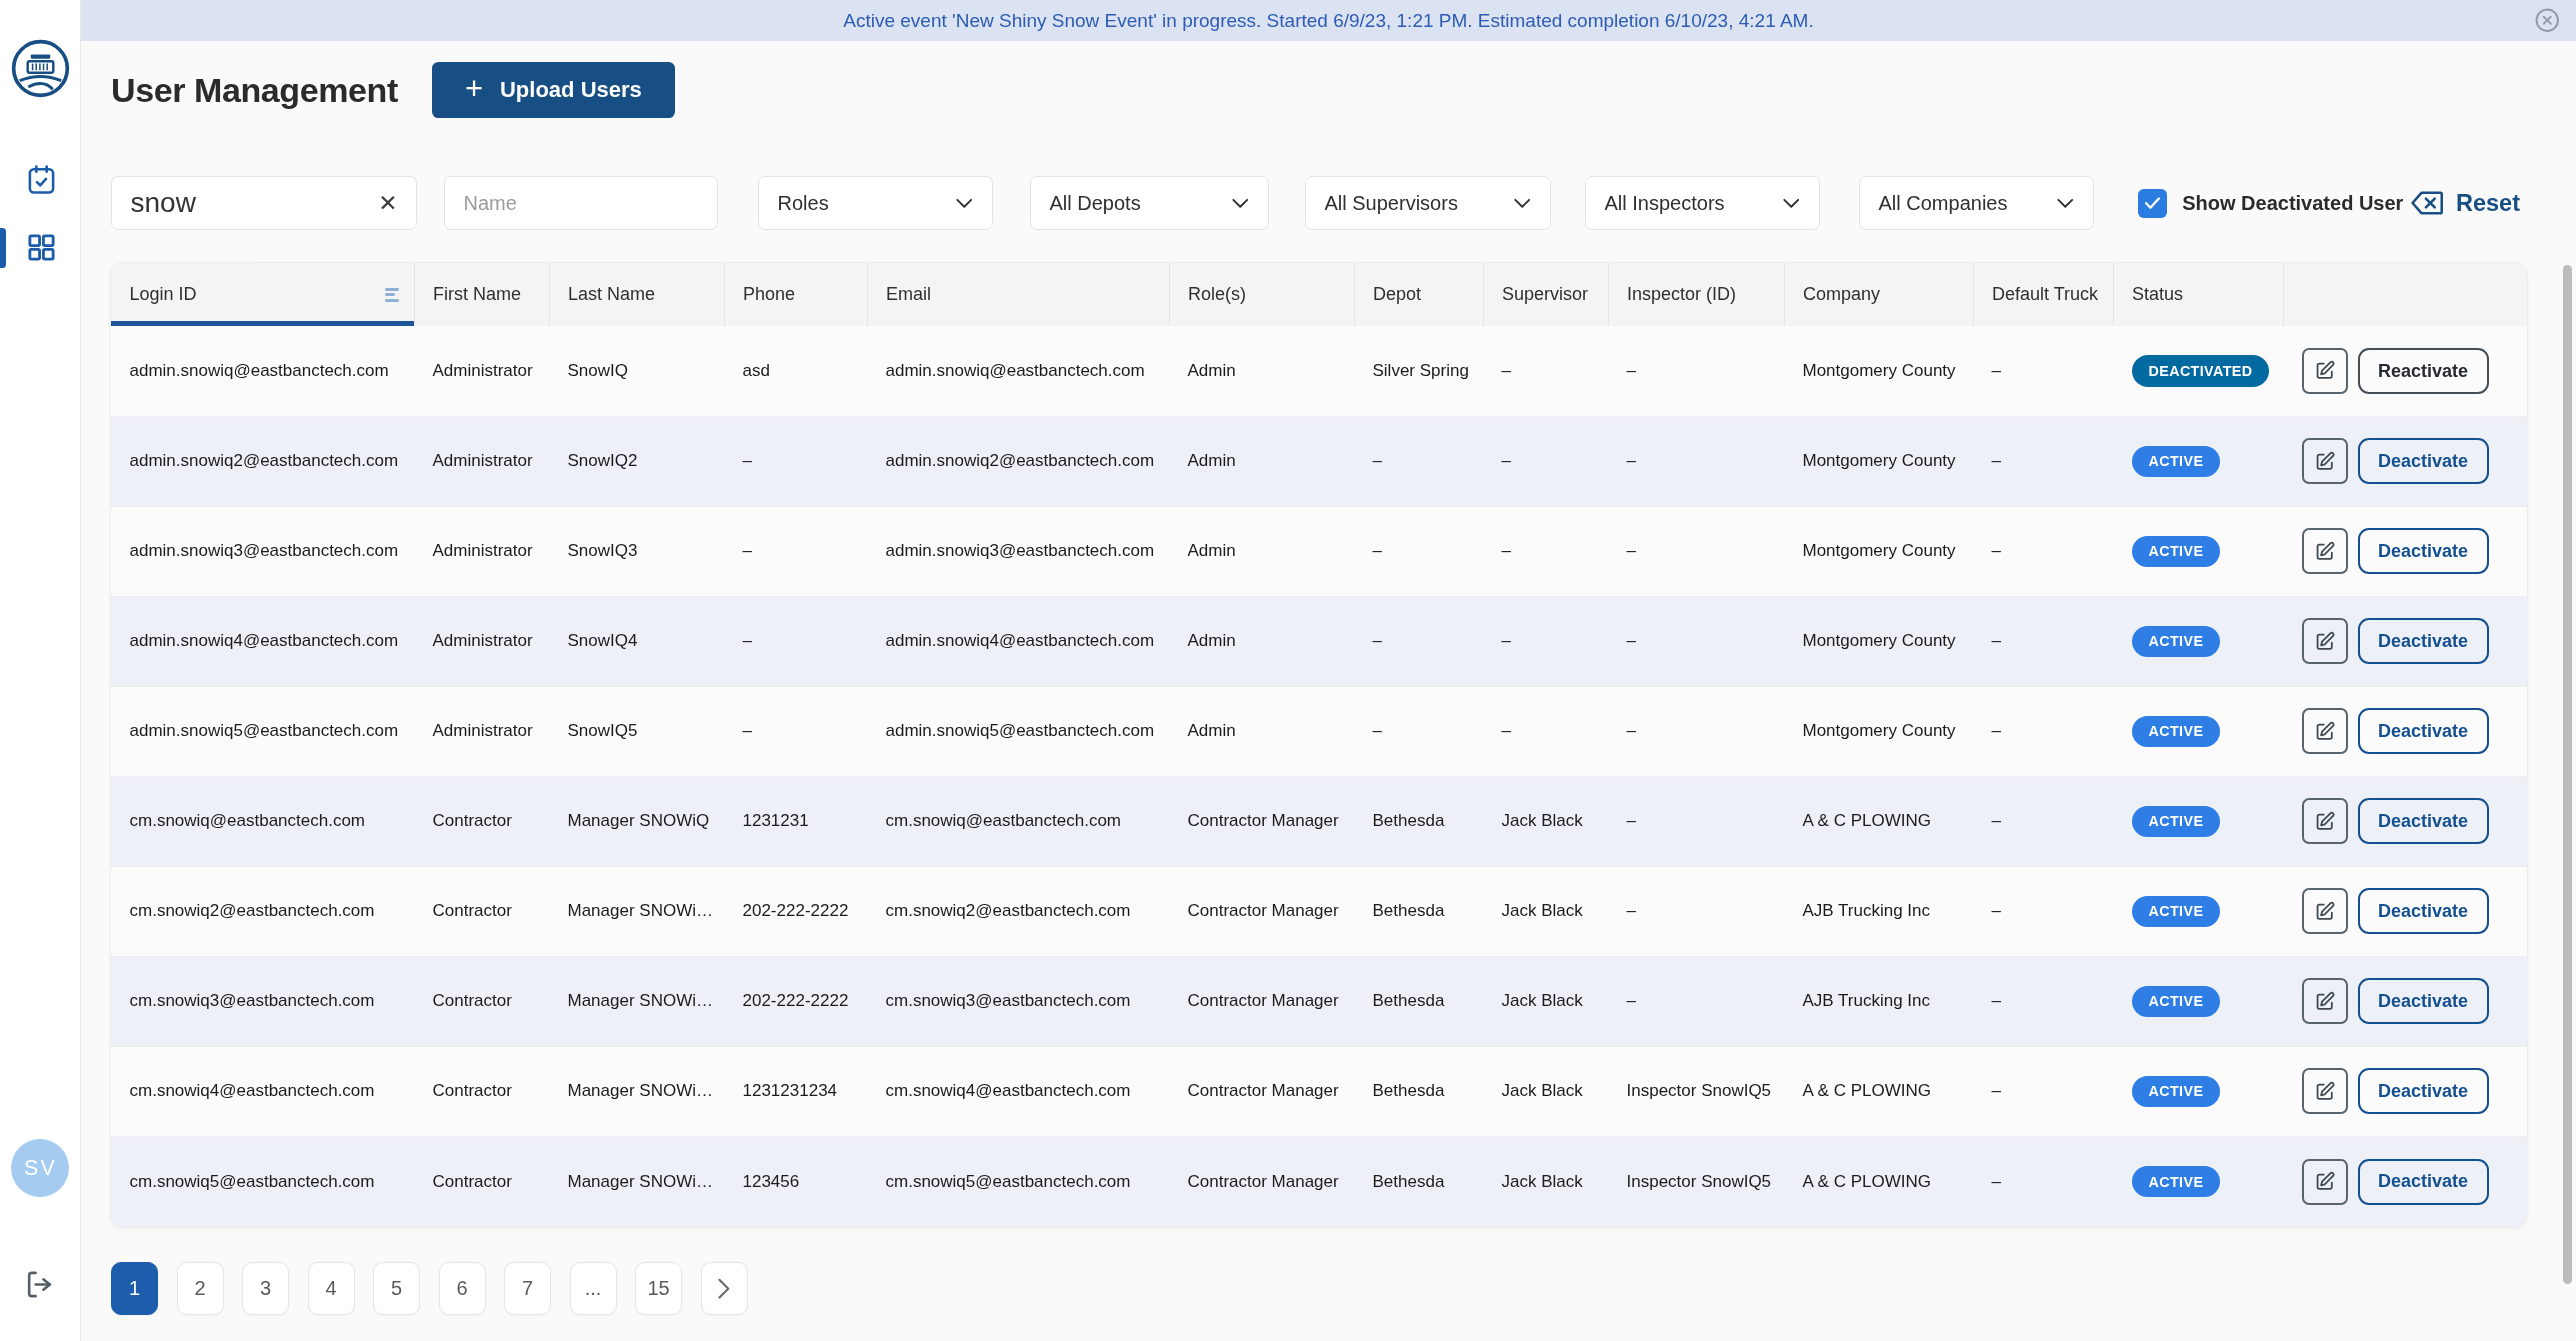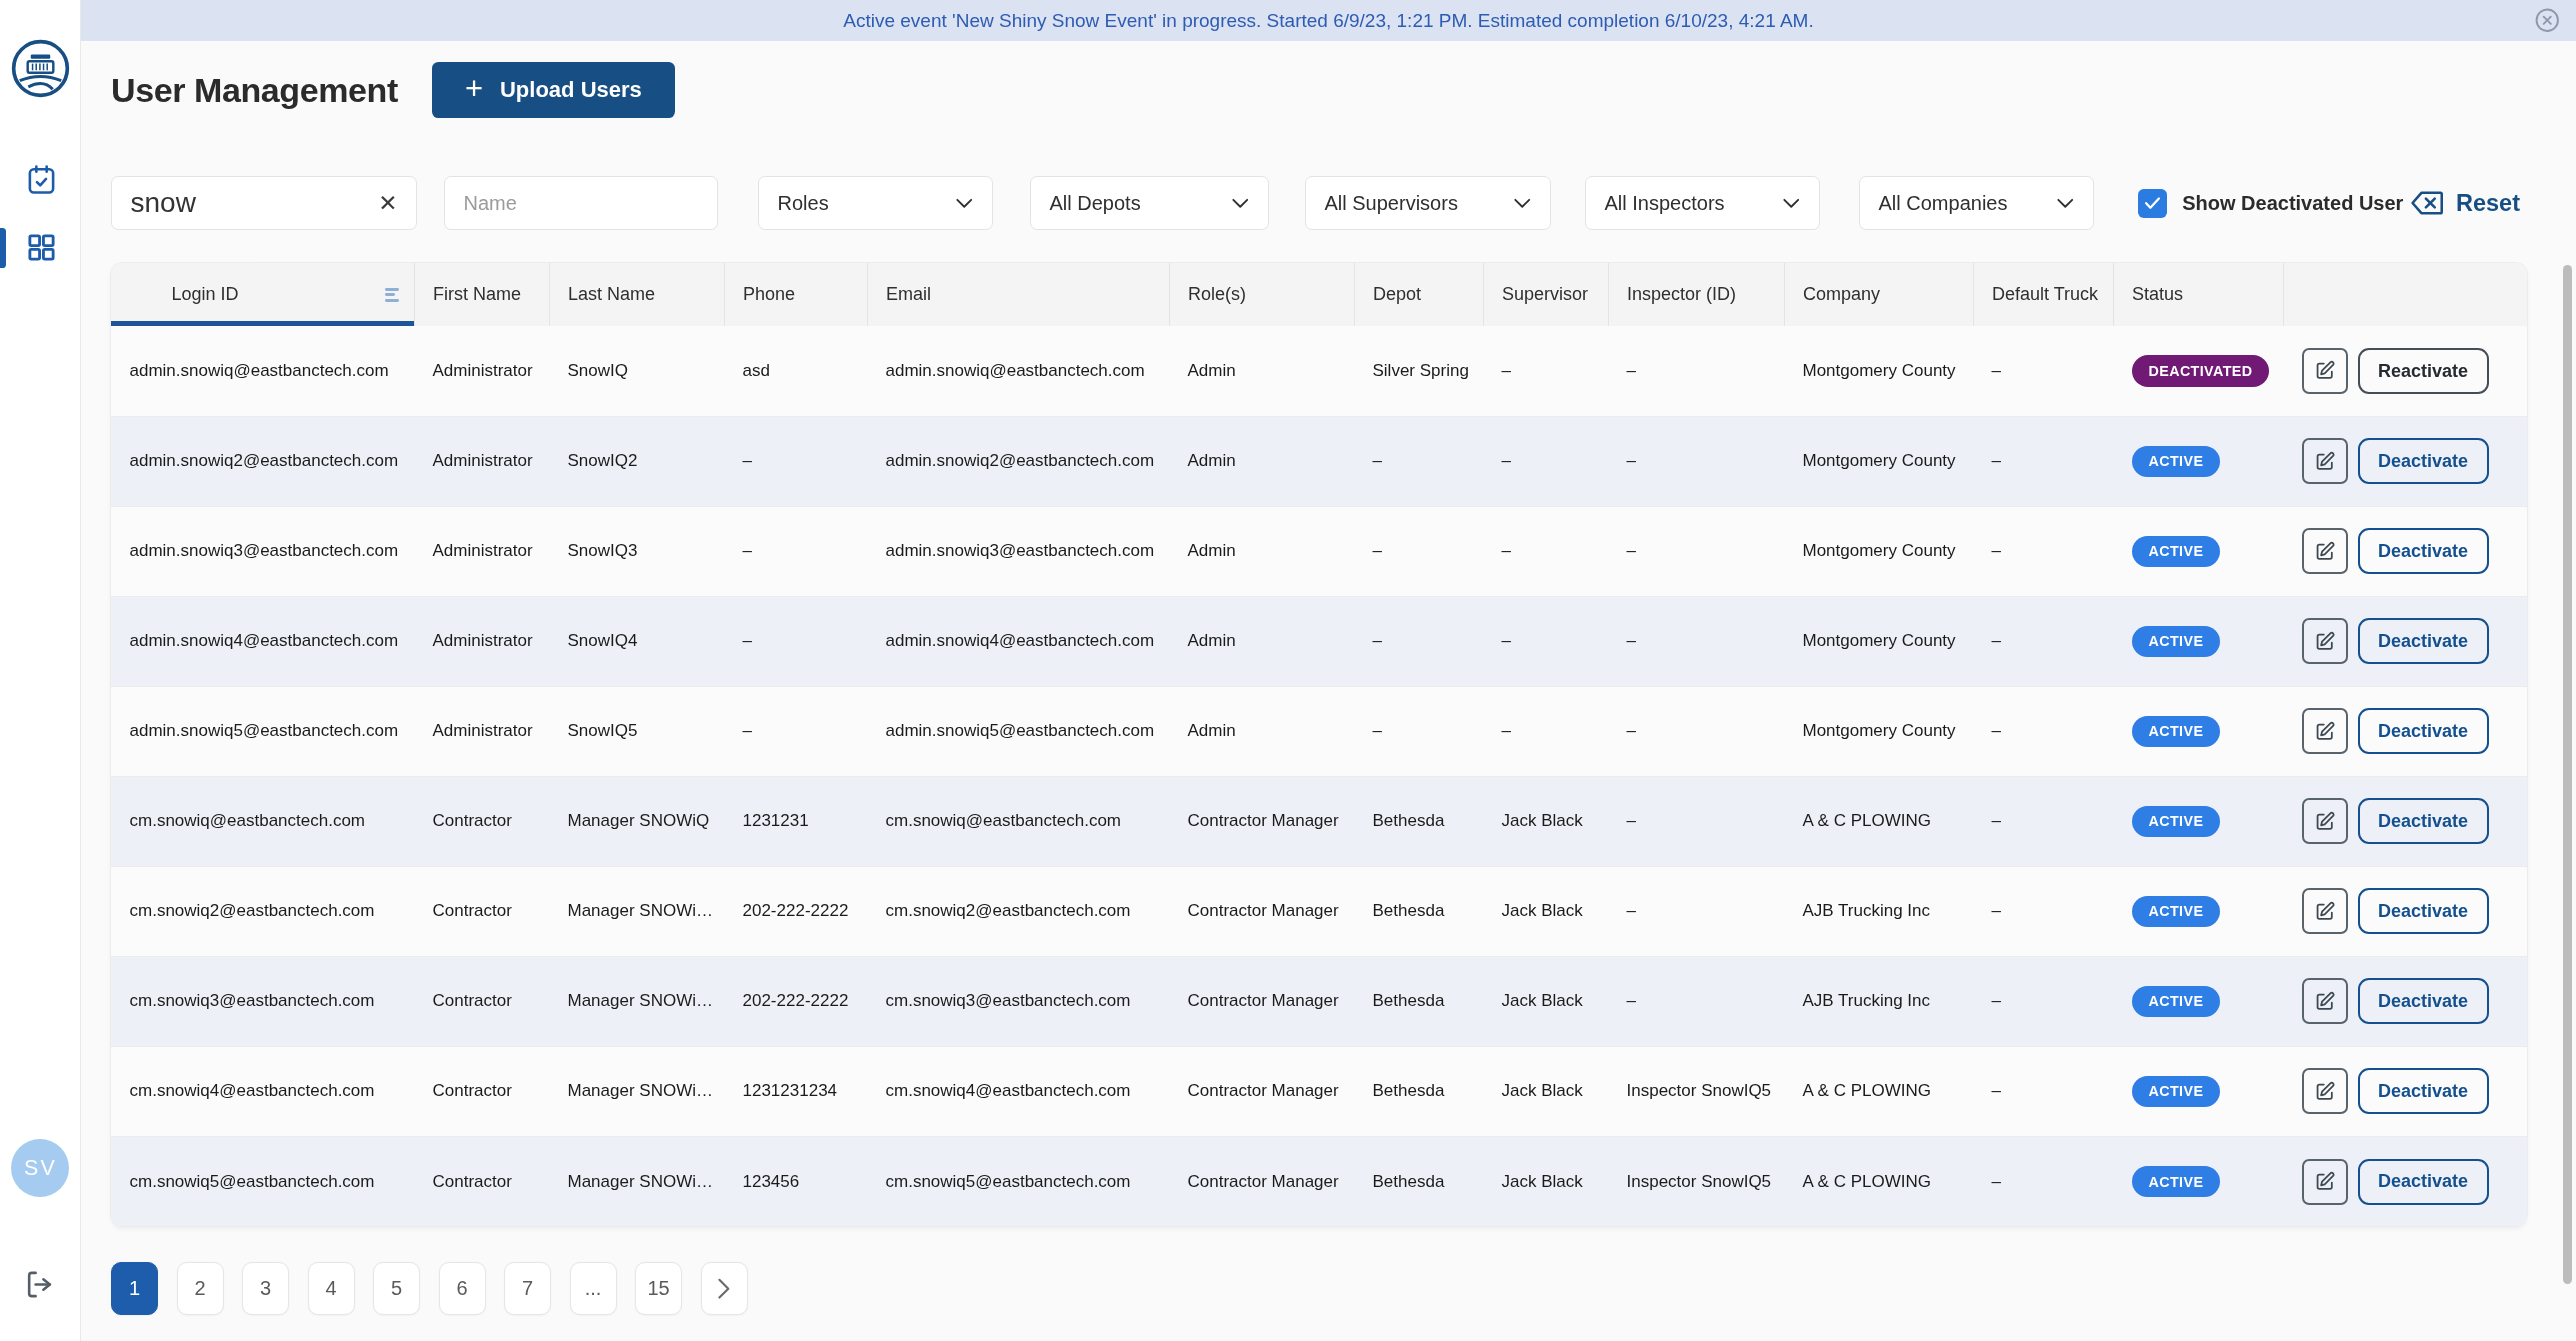--- a/index.html
+++ b/index.html
@@ -59,35 +59,35 @@
   .reset-btn { margin-left:auto; margin-right:26px; display:flex; align-items:center; gap:13px; background:none; border:none; cursor:pointer; font-family:inherit; }
   .reset-btn svg { width:33px; height:26px; color:#174e83; }
   .reset-label { font-size:23.5px; font-weight:bold; color:#174e83; }
 
   
   .table-card { margin:33px 0 0 30px; width:2416px; border-radius:11.4px; background:#fbfbfb; box-shadow:0 0 0 0.7px #e9e9e9, 0 2.1px 5.7px rgba(0,0,0,0.05); overflow:hidden; }
   table { width:100%; border-collapse:collapse; table-layout:fixed; }
   thead th { height:63px; background:#f4f4f4; font-size:18px; font-weight:normal; color:#2f2f2f; text-align:left; padding-left:18.5px; position:relative; border-right:0.7px solid #e4e4e4; cursor:pointer; white-space:nowrap; }
   thead th:last-child { border-right:none; }
   th.sorted::after { content:""; position:absolute; left:0; bottom:0; width:100%; height:5px; background:#1d5599; }
-  .th-inner { display:flex; align-items:center; justify-content:space-between; padding-right:14.3px;margin-left:42px; }
+  .th-inner { display:flex; align-items:center; justify-content:space-between; padding-right:14.3px; }
   .sort-icon { display:flex; flex-direction:column; gap:2.9px; align-items:flex-start; }
   .sort-icon i { display:block; height:2.9px; background:#8fb0d6; border-radius:1.4px; }
   .sort-icon i:nth-child(1){ width:14.3px; }
   .sort-icon i:nth-child(2){ width:10px; }
   .sort-icon i:nth-child(3){ width:14.3px; }
 
   tbody td { height:90px; font-size:17px; color:#1b1b1b; padding:0 8.6px 0 18.5px; white-space:nowrap; overflow:hidden; text-overflow:ellipsis; vertical-align:middle; }
   tbody tr:nth-child(odd)  { background:#fbfbfb; }
   tbody tr:nth-child(even) { background:#edf1f7; }
   tbody tr + tr td { border-top:0.7px solid #ececec; }
 
   .badge { display:inline-block; padding:7.8px 17px; border-radius:18.5px; font-size:14.3px; font-weight:bold; color:#fff; letter-spacing:0.4px; }
   .badge-active { background:#2e7ee6; }
-  .badge-deactivated { background:#701a75; }
+  .badge-deactivated { background:#0369a1; }
 
   .actions-wrap { display:flex; align-items:center; gap:10px; }
   .edit-btn { width:46px; height:46px; border:2.1px solid #59636c; border-radius:7.1px; background:transparent; color:#3e4851; display:flex; align-items:center; justify-content:center; cursor:pointer; flex:none; }
   .edit-btn svg { width:21.4px; height:21.4px; }
   .action-btn { height:46px; padding:0 18.5px; border-radius:11px; background:transparent; font-size:18px; font-weight:bold; font-family:inherit; cursor:pointer; white-space:nowrap; }
   .action-deactivate { border:2.1px solid #14508f; color:#14508f; }
   .action-reactivate { border:2.1px solid #454e57; color:#252b31; }
 
   
   .pagination { display:flex; gap:18.5px; margin:36px 0 0 30px; }

